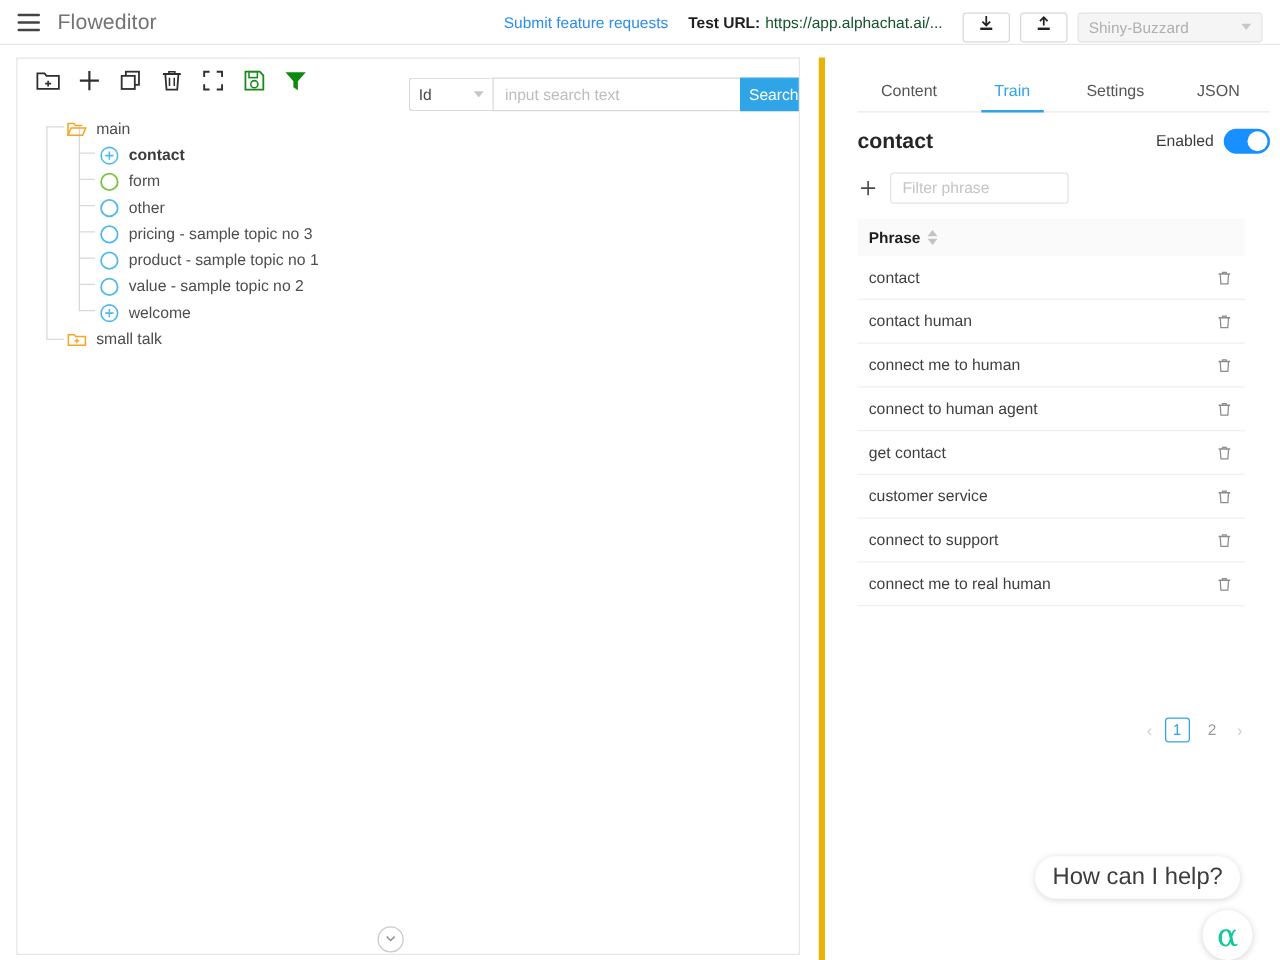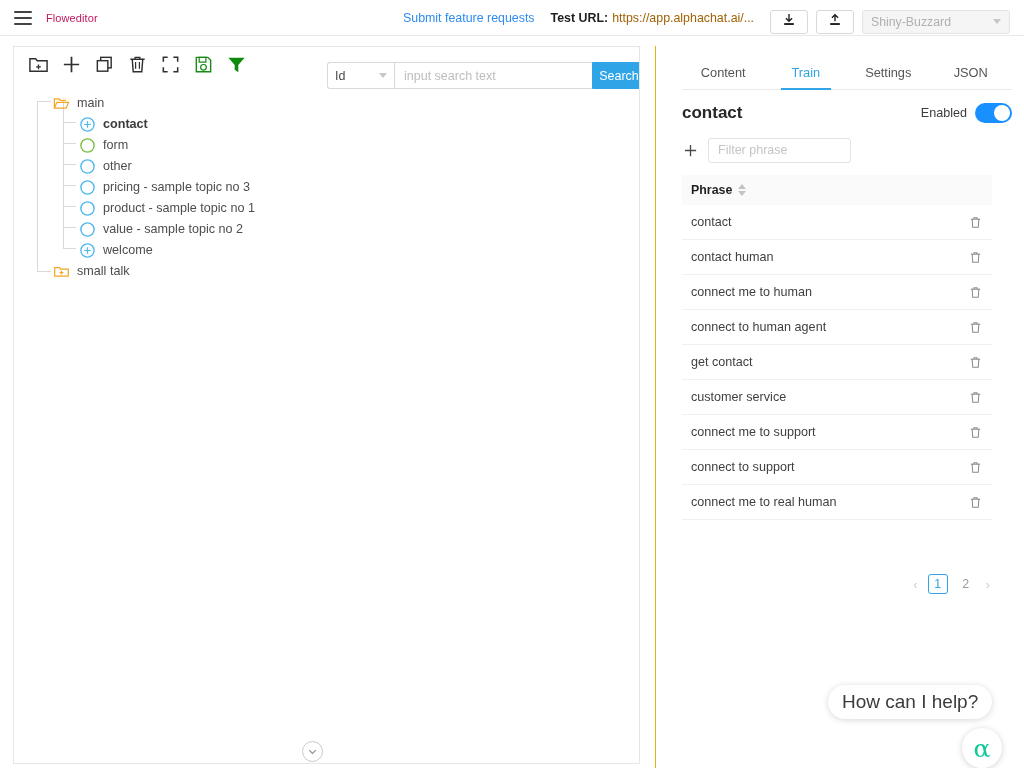--- a/index.html
+++ b/index.html
@@ -19,32 +19,32 @@
     border-bottom: 1px solid #e8e8e8;
     display: flex; align-items: center;
   }
   .hamburger {
     width: 18px; height: 14px; margin-left: 14px; margin-right: 14px;
     display: flex; flex-direction: column; justify-content: space-between;
     cursor: pointer;
   }
   .hamburger span { display: block; height: 2px; background: #444; border-radius: 1px; }
   .app-title {
-    font-size: 11px; color: #be185d; font-weight: 500; letter-spacing: .1px;
+    font-size: 17px; color: #737373; font-weight: 500; letter-spacing: .1px;
   }
   .header-mid {
     position: absolute; left: 403px; top: 0; height: 36px;
     display: flex; align-items: center; gap: 16px;
   }
   .feature-link {
     font-size: 12.4px; color: #2d8cf0; cursor: pointer; white-space: nowrap;
   }
   .test-url-wrap { display: flex; align-items: center; gap: 4px; white-space: nowrap; }
   .test-url-label { font-size: 12.4px; color: #1f1f1f; font-weight: bold; }
-  .test-url-value { font-size: 12.4px; color: #a16207; cursor: pointer; }
+  .test-url-value { font-size: 12.4px; color: #14532d; cursor: pointer; }
 
   .header-right {
     position: absolute; right: 14px; top: 0; height: 43px;
     display: flex; align-items: center; gap: 8px;
   }
   .icon-btn {
     width: 38px; height: 24px;
     border: 1px solid #d9d9d9; border-radius: 3px;
     background: #fff; display: flex; align-items: center; justify-content: center;
     cursor: pointer;
@@ -117,21 +117,21 @@
     position: absolute; left: 288px; top: 694px;
     width: 21px; height: 21px; border-radius: 50%;
     border: 1px solid #c9c9c9; background: #fff;
     display: flex; align-items: center; justify-content: center; cursor: pointer;
   }
 
   
   .right-panel {
     position: absolute; left: 655px; top: 46px;
     width: 369px; height: 722px; background: #fff;
-    border-left: 1px solid #eab308;
+    border-left: 5px solid #eab308;
   }
   .tabs {
     position: absolute; left: 26px; top: 10px; width: 330px; height: 34px;
     display: flex; border-bottom: 1px solid #eaeaea;
   }
   .tab {
     flex: 1; text-align: center; font-size: 12.8px; color: #555;
     line-height: 33px; cursor: pointer; position: relative;
   }
   .tab.active { color: #2fa5e8; }
@@ -521,29 +521,20 @@
     <div class="tr-row">
       <span class="td-phrase">customer service</span>
       <span class="del-btn">
         <svg width="13" height="13" viewBox="0 0 14 14">
           <path d="M2 3.4h10" stroke="#8c8c8c" stroke-width="1.2"></path>
           <path d="M3.4 3.4l.6 8.6h6l.6-8.6M5.4 3.4V2h3.2v1.4" fill="none" stroke="#8c8c8c" stroke-width="1.1"></path>
         </svg>
       </span>
     </div>
 
-    <div class="tr-row">
-      <span class="td-phrase">connect me to support</span>
-      <span class="del-btn">
-        <svg width="13" height="13" viewBox="0 0 14 14">
-          <path d="M2 3.4h10" stroke="#8c8c8c" stroke-width="1.2"></path>
-          <path d="M3.4 3.4l.6 8.6h6l.6-8.6M5.4 3.4V2h3.2v1.4" fill="none" stroke="#8c8c8c" stroke-width="1.1"></path>
-        </svg>
-      </span>
-    </div>
 
     <div class="tr-row">
       <span class="td-phrase">connect to support</span>
       <span class="del-btn">
         <svg width="13" height="13" viewBox="0 0 14 14">
           <path d="M2 3.4h10" stroke="#8c8c8c" stroke-width="1.2"></path>
           <path d="M3.4 3.4l.6 8.6h6l.6-8.6M5.4 3.4V2h3.2v1.4" fill="none" stroke="#8c8c8c" stroke-width="1.1"></path>
         </svg>
       </span>
     </div>

